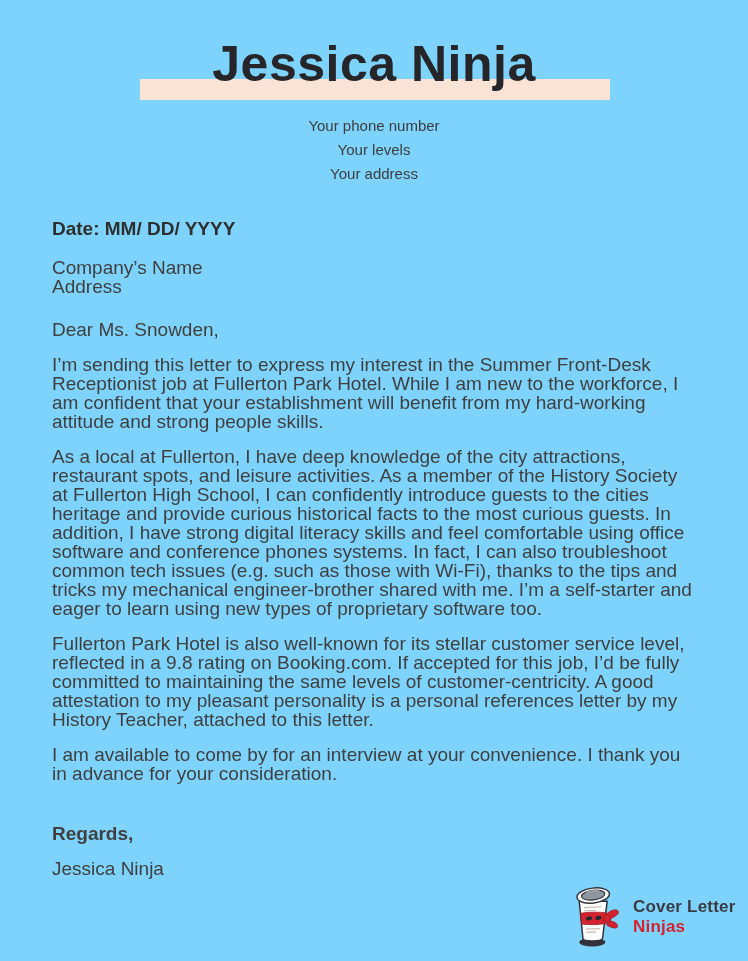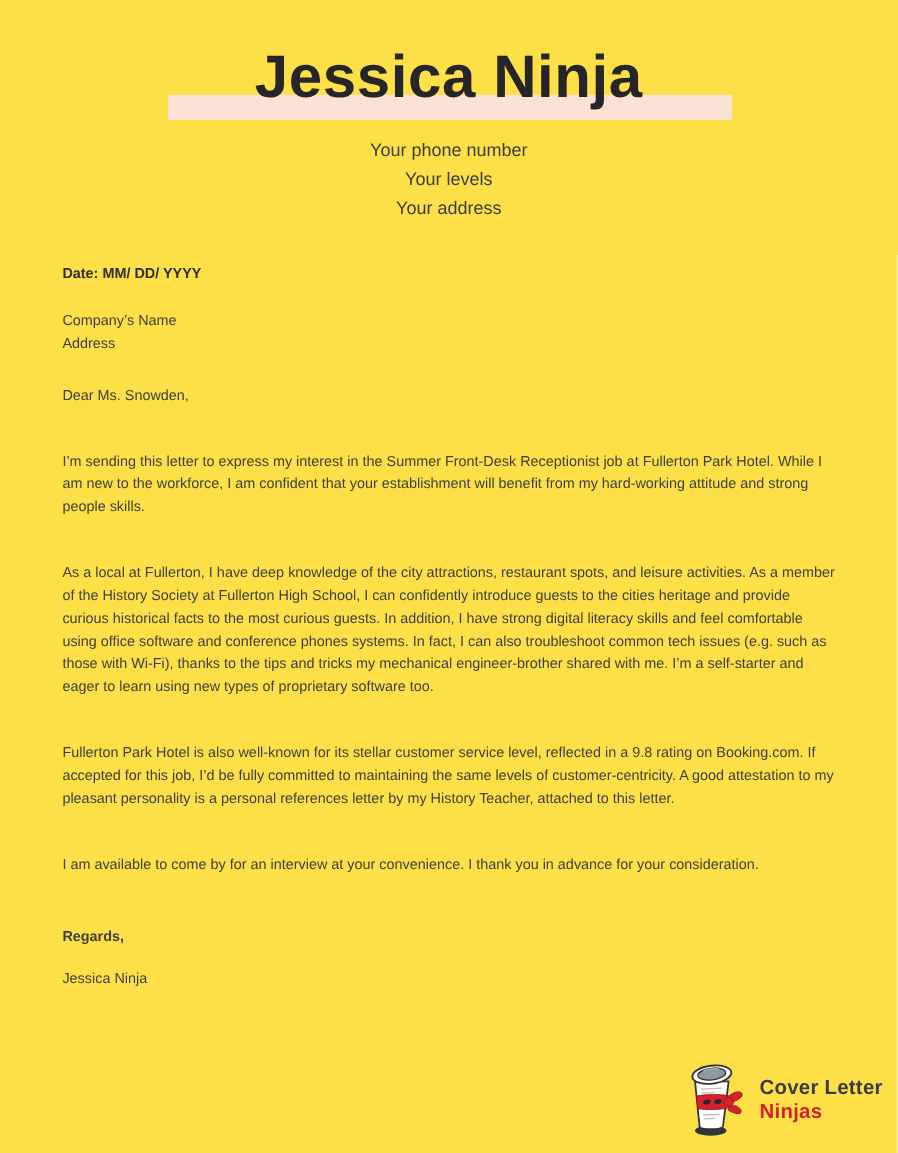--- a/index.html
+++ b/index.html
@@ -2,21 +2,21 @@
 <html><head>
 <meta charset="utf-8">
 <style>
   * { margin: 0; padding: 0; box-sizing: border-box; }
   html, body { background: #ffffff; }
   .page {
     position: relative;
     width: 748px;
     height: 961px;
     margin: 0 auto;
-    background: #fde047;
+    background: #7dd3fc;
     font-family: "Liberation Sans", sans-serif;
     overflow: hidden;
   }
   
   .header { position: relative; padding-top: 36px; text-align: center; }
   .highlight-bar {
     position: absolute;
     left: 140px; top: 79px;
     width: 470px; height: 21px;
     background: #fae3d5;
@@ -32,29 +32,29 @@
   .contact-block {
     margin-top: 22px;
     font-size: 15px;
     color: #3d3d3d;
   }
   .contact-block .contact-line { line-height: 24px; }
 
   
   .letter-body {
     padding: 0 51px 0 52px;
-    font-size: 12px;
+    font-size: 19px;
     color: #3f3f3f;
     line-height: 19px;
   }
   .date-line { margin-top: 33px; font-weight: bold; color: #2e2e2e; }
   .recipient-block { margin-top: 20px; }
   .recipient-line { line-height: 19px; }
   .salutation { margin-top: 24px; }
-  .para { margin-top: 36px; }
+  .para { margin-top: 16px; }
   .closing { margin-top: 41px; font-weight: bold; }
   .signature { margin-top: 16px; }
 
   
   .brand-logo {
     position: absolute;
     left: 568px; top: 882px;
     display: flex;
     align-items: center;
     gap: 9px;

